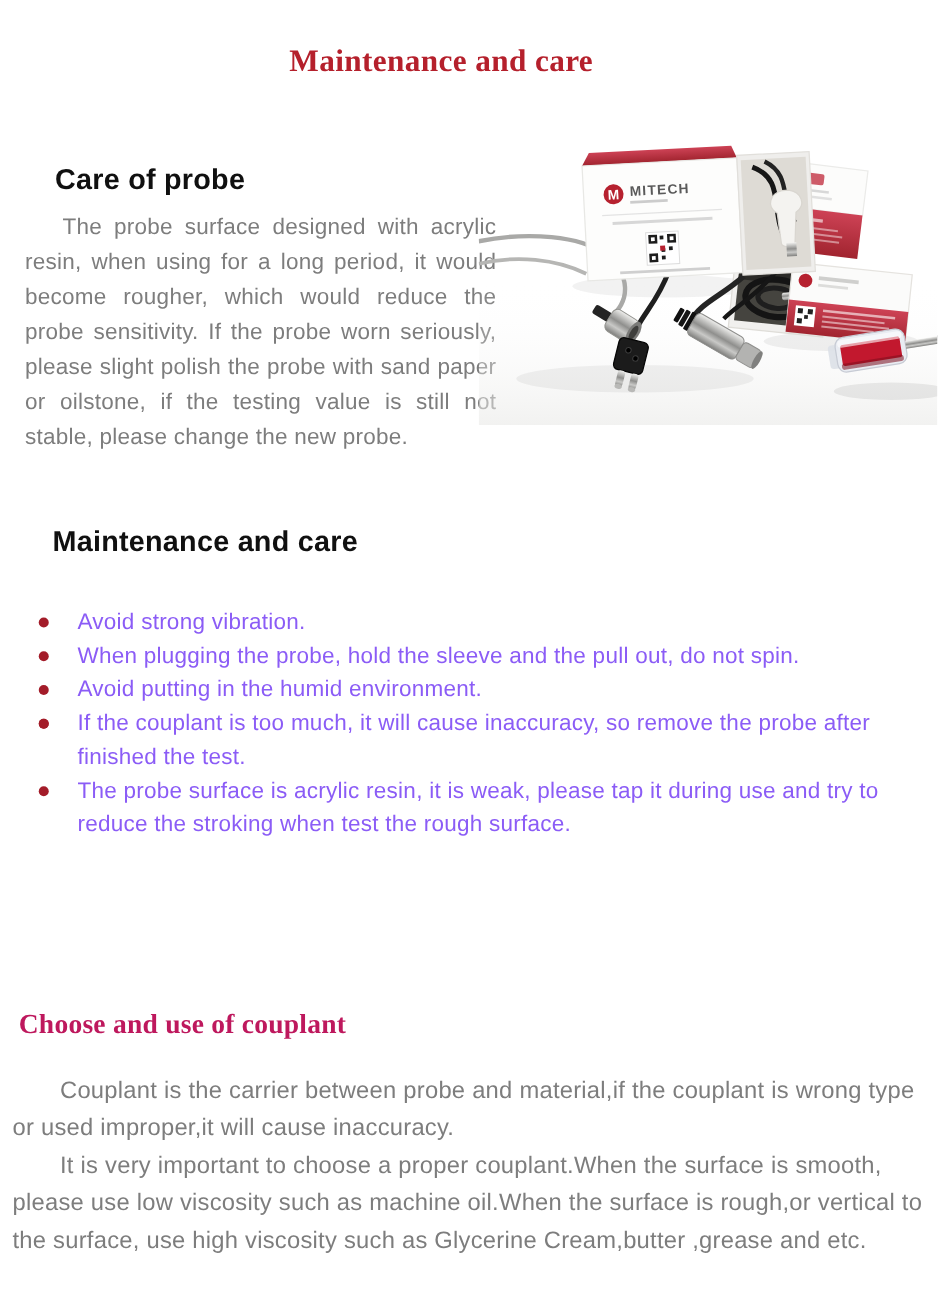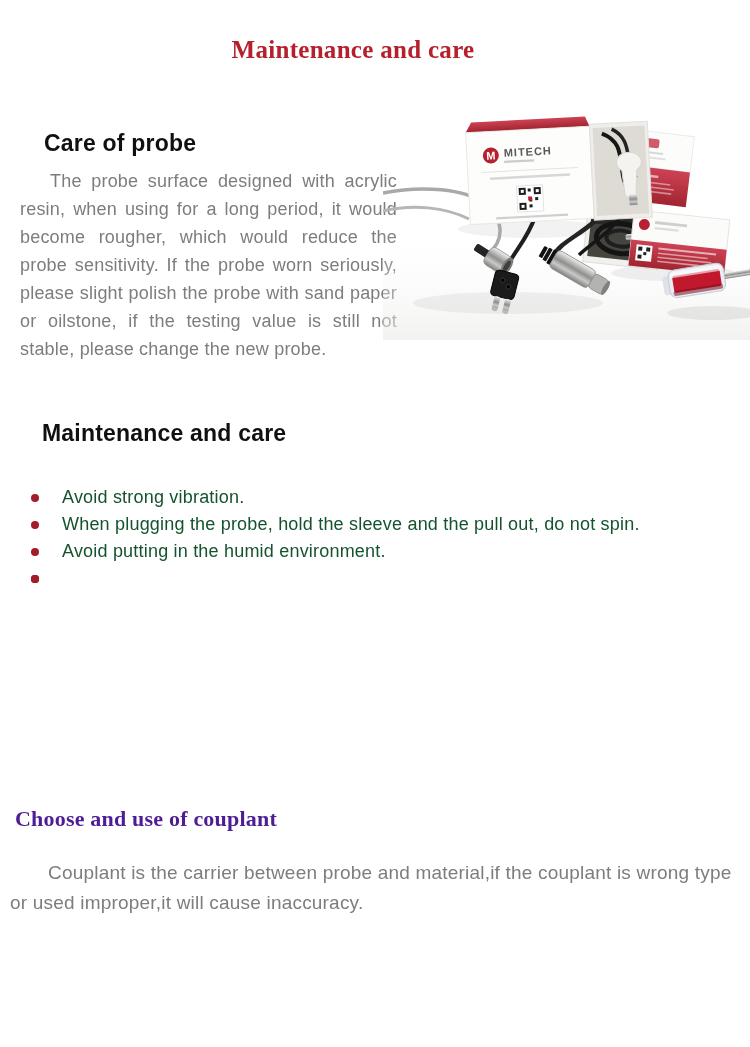--- a/index.html
+++ b/index.html
@@ -25,31 +25,31 @@
     text-align:justify; text-indent:30px; letter-spacing:0.2px;
   }
 
   .photo-wrap { position:absolute; left:383px; top:105px; width:367px; height:235px; }
   .photo-wrap svg { display:block; width:100%; height:100%; }
 
   .maint-section { position:absolute; left:18px; top:420px; width:716px; }
   .maint-list { list-style:none; margin-top:37px; }
   .maint-list li {
     position:relative; padding-left:44px; font-size:18px; line-height:27px;
-    color:#14532d; letter-spacing:0.2px;
+    color:#8b5cf6; letter-spacing:0.2px;
   }
   .dot {
     position:absolute; left:13px; top:10px; width:8px; height:8px;
     border-radius:50%; background:#a31c29;
   }
 
   .couplant-heading {
     position:absolute; left:15px; top:806px;
     font-family:"Liberation Serif", serif; font-weight:700; font-size:22px;
-    color:#4c1d95; letter-spacing:0.2px;
+    color:#be185d; letter-spacing:0.2px;
   }
   .couplant-body {
     position:absolute; left:10px; top:858px; width:734px;
     font-size:19px; line-height:30px; color:#7d7d7d; letter-spacing:0.2px;
   }
   .couplant-body p { text-indent:38px; }
 </style>
 </head>
 <body>
 
@@ -217,24 +217,27 @@
     </li>
     <li>
       <span class="dot"></span>
       <span>Avoid putting in the humid environment.</span>
     </li>
     <li>
       <span class="dot"></span>
     </li>
     <li>
       <span class="dot"></span>
-    </li>
-    <li>
-      <span class="dot"></span>
+      <span>If the couplant is too much, it will cause inaccuracy, so remove the probe after finished the test.</span>
+    </li>
+    <li>
+      <span class="dot"></span>
+      <span>The probe surface is acrylic resin, it is weak, please tap it during use and try to reduce the stroking when test the rough surface.</span>
     </li>
   </ul>
 </div>
 
 <div class="couplant-heading">Choose and use of couplant</div>
 
 <div class="couplant-body">
   <p>Couplant is the carrier between probe and material,if the couplant is wrong type or used improper,it will cause inaccuracy.</p>
+  <p>It is very important to choose a proper couplant.When the surface is smooth, please use low viscosity such as machine oil.When the surface is rough,or vertical to the surface, use high viscosity such as Glycerine Cream,butter ,grease and etc.</p>
 </div>
 
 </body></html>

